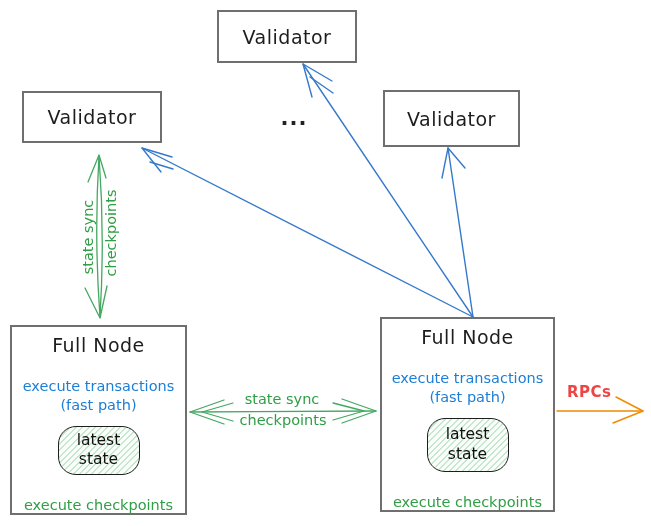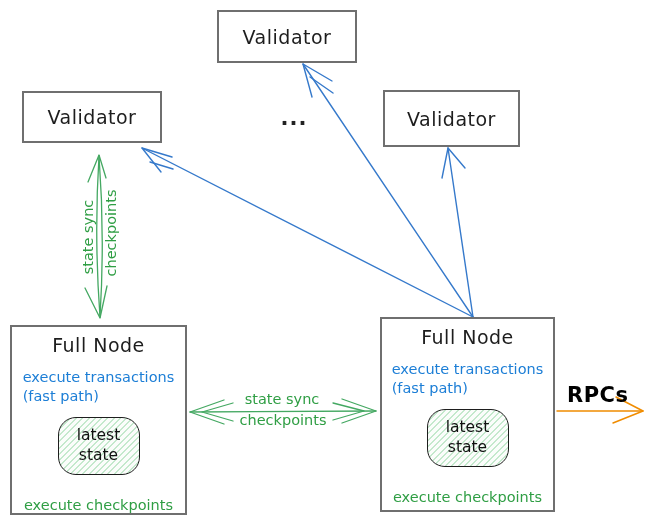--- a/index.html
+++ b/index.html
@@ -10,39 +10,39 @@
   #arrows{position:absolute;left:0;top:0;width:651px;height:526px;z-index:1;}
   .box{
     position:absolute;box-sizing:border-box;background:#ffffff;border:2px solid #6f6f6f;
     z-index:2;
   }
   .validator{
     display:flex;align-items:center;justify-content:center;
     font-size:19px;letter-spacing:0.5px;color:#1d1d1d;
   }
   .fullnode{
-    display:flex;flex-direction:column;align-items:center;text-align:left;
+    display:flex;flex-direction:column;align-items:center;text-align:center;
   }
   .fn-title{margin-top:7px;font-size:19px;letter-spacing:0.5px;color:#1d1d1d;}
-  .fn-blue{margin-top:12px;font-size:14.5px;line-height:1.3;color:#1c7ed6;}
+  .fn-blue{margin-top:21px;font-size:14.5px;line-height:1.3;color:#1c7ed6;}
   .state-box{
     box-sizing:border-box;width:82px;height:58px;margin-top:11px;
     border:1.6px solid #1e1e1e;border-radius:18px;
     display:flex;flex-direction:column;align-items:center;justify-content:center;
     font-size:15.5px;line-height:1.25;color:#111111;
     background-color:#fbfdfb;
     background-image:repeating-linear-gradient(135deg,
       rgba(178,226,189,0.0) 0px, rgba(178,226,189,0.0) 3px,
       rgba(178,226,189,0.75) 3px, rgba(178,226,189,0.75) 4.4px);
   }
   .fn-footer{margin-top:22px;font-size:14.5px;color:#2f9e44;}
   .lbl{position:absolute;white-space:nowrap;z-index:3;}
   .lbl-green{color:#2f9e44;font-size:14.5px;}
   .lbl-blue{color:#1c7ed6;font-size:15px;}
-  .lbl-orange{color:#000000;font-size:21px;font-weight:600;letter-spacing:0.5px;}
+  .lbl-orange{color:#ef4444;font-size:15px;font-weight:600;letter-spacing:0.5px;}
   .rot{transform:translate(-50%,-50%) rotate(-90deg);}
   .ctr{transform:translateX(-50%);}
   .ellipsis{font-size:21px;font-weight:700;letter-spacing:1px;color:#222222;}
 </style>
 </head>
 <body>
 
 <div id="canvas">
 
   <svg id="arrows" viewBox="0 0 651 526" fill="none" stroke-linecap="round" stroke-linejoin="round">

